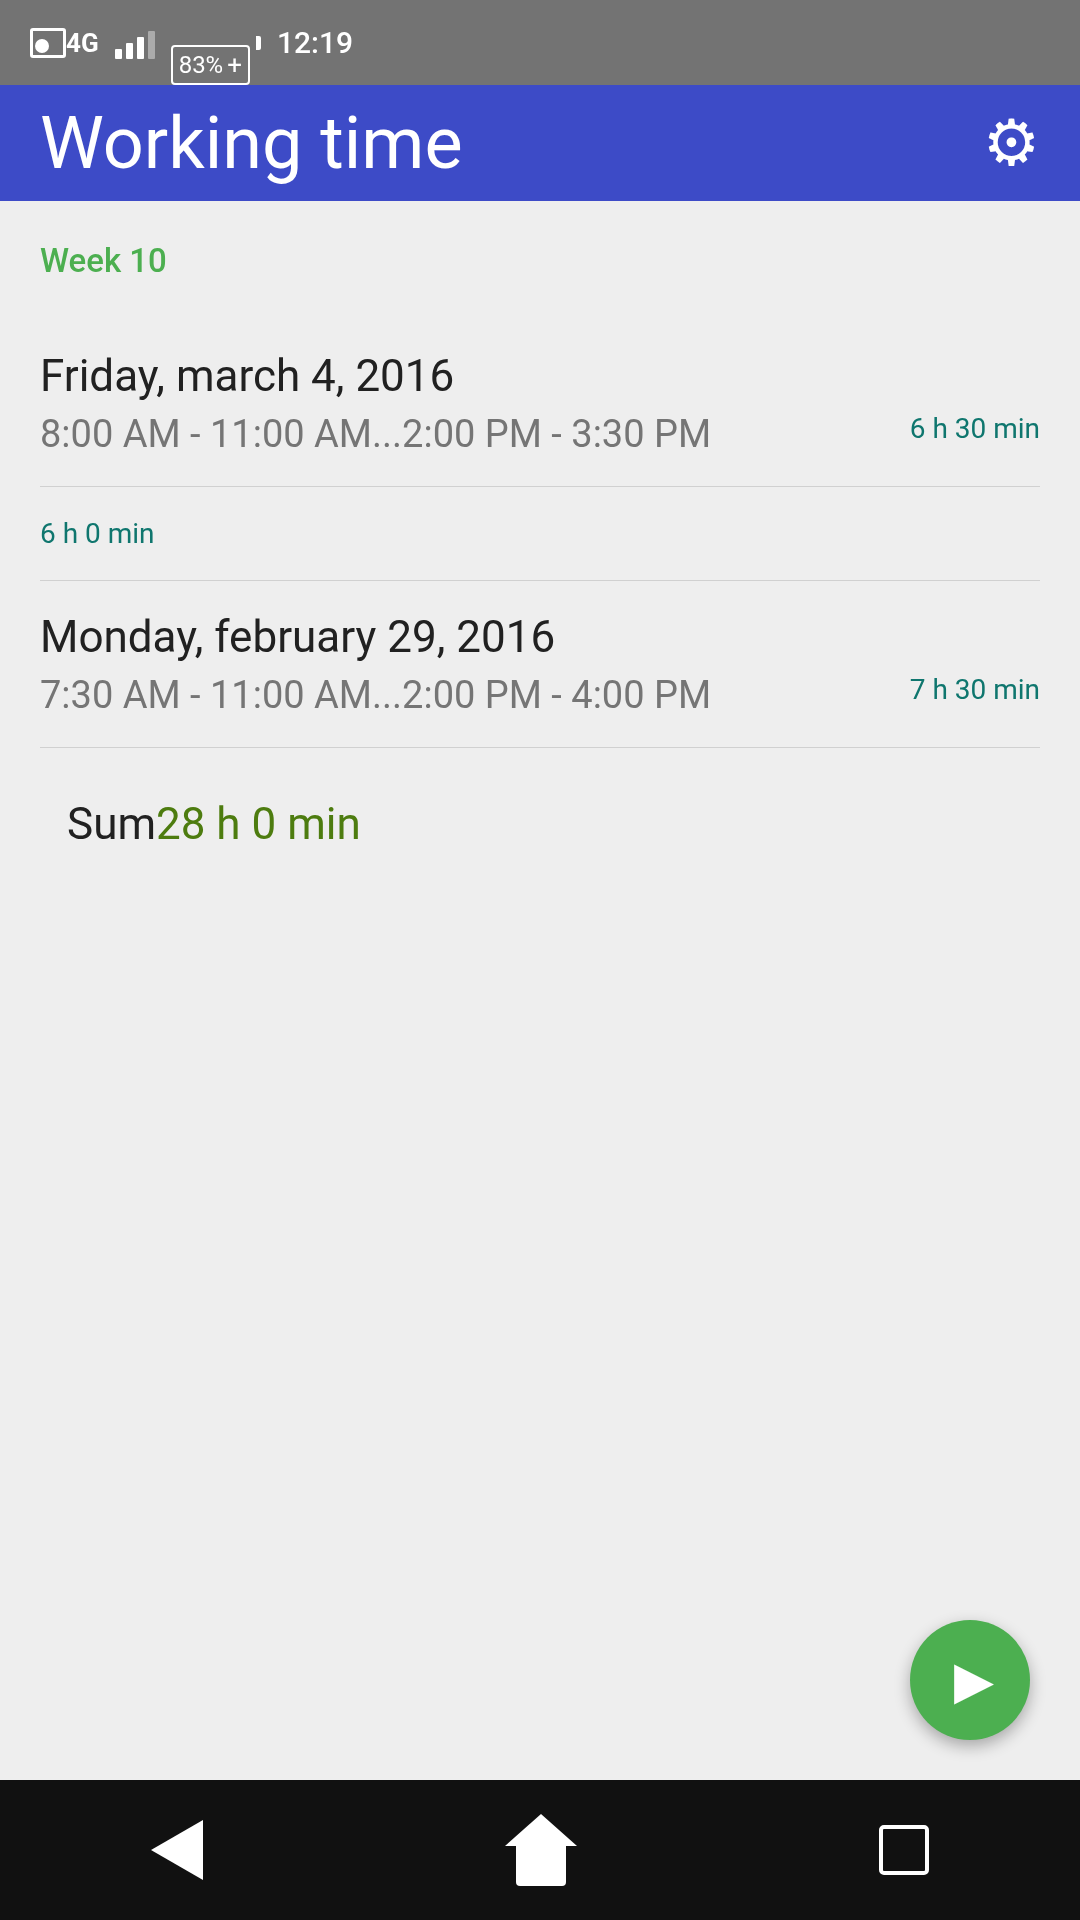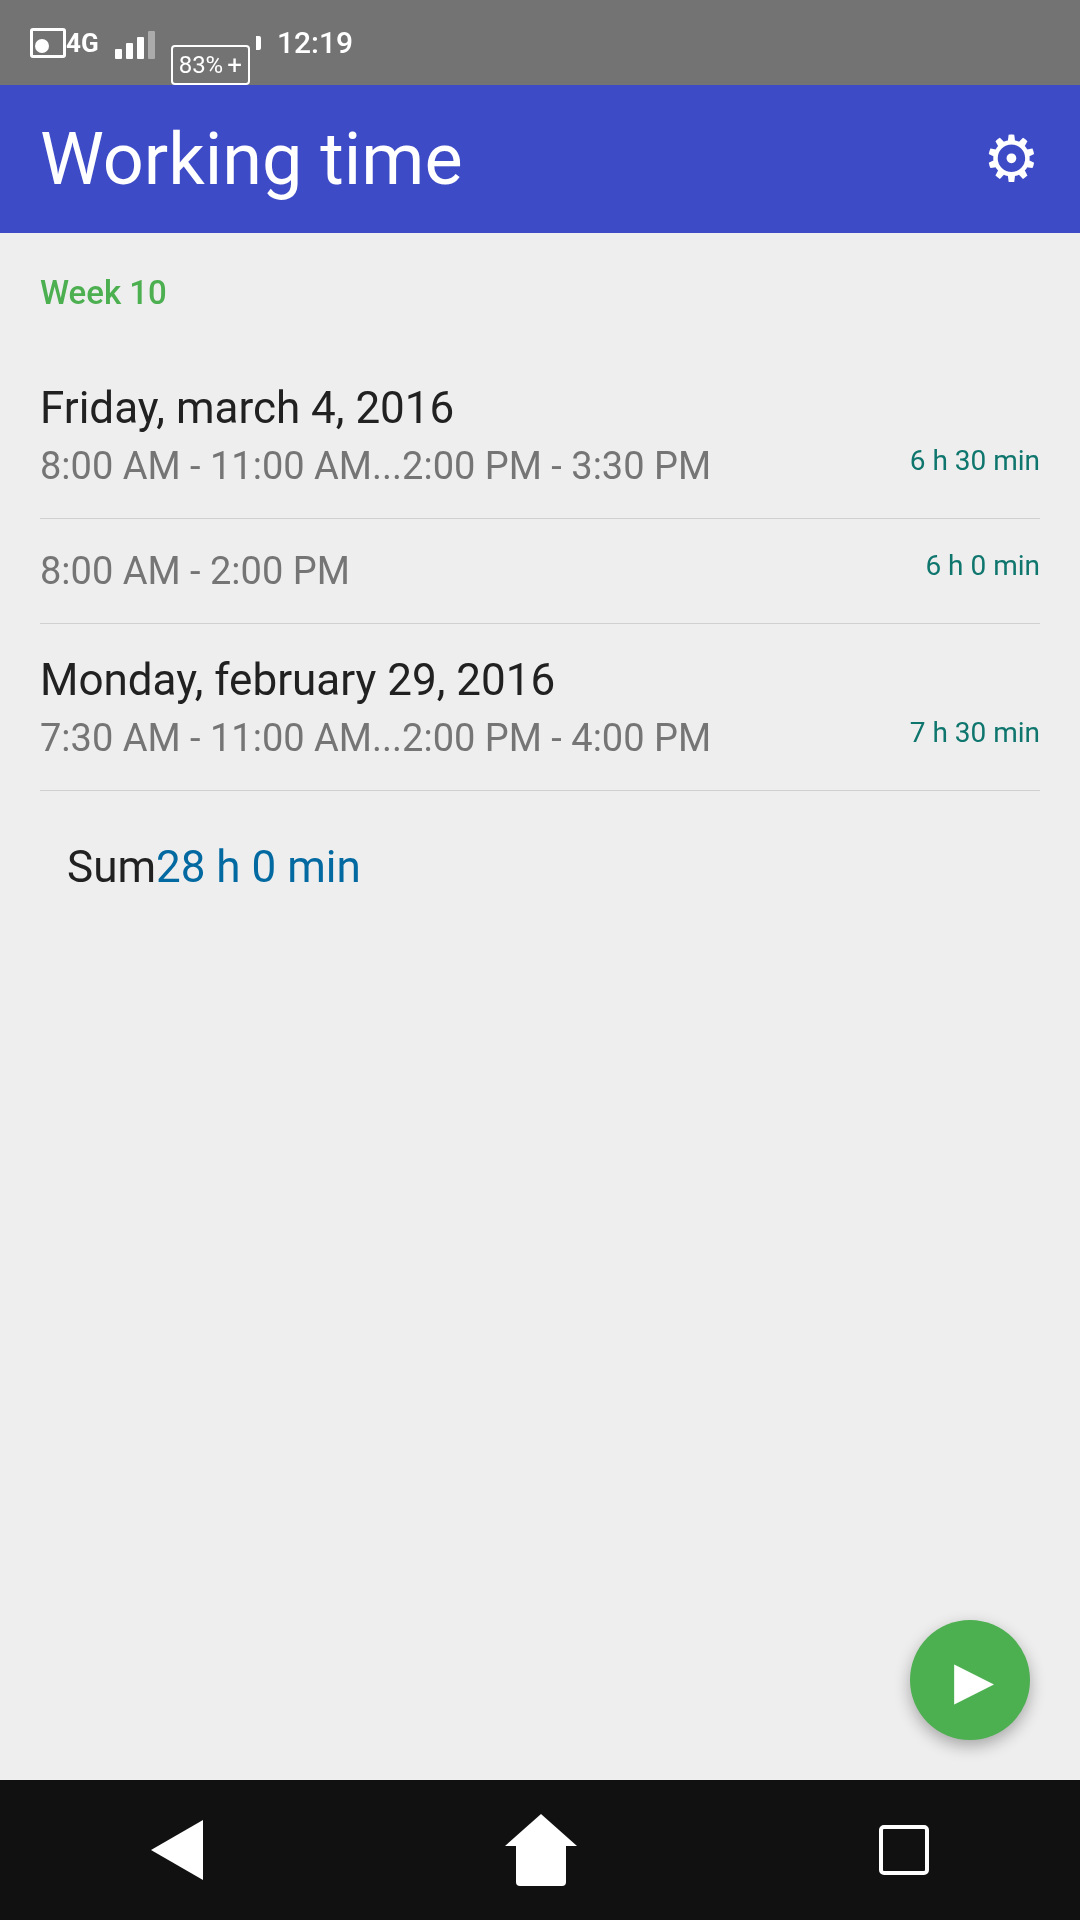--- a/index.html
+++ b/index.html
@@ -87,21 +87,21 @@
 
     .network-label {
       color: white;
       font-size: 26px;
       font-weight: bold;
     }
 
     
     .app-bar {
       width: 100%;
-      height: 148px;
+      height: 116px;
       background: #3d4bc7;
       display: flex;
       align-items: center;
       justify-content: space-between;
       padding: 0 40px;
     }
 
     .app-title {
       color: white;
       font-size: 72px;
@@ -166,21 +166,21 @@
       margin-top: 10px;
       margin-left: 27px;
     }
 
     .sum-label {
       color: #212121;
       font-size: 44px;
     }
 
     .sum-value {
-      color: #0369a1;
+      color: #4d7c0f;
       font-size: 44px;
     }
 
     
     .fab {
       position: absolute;
       bottom: 180px;
       right: 50px;
       width: 120px;
       height: 120px;
@@ -314,21 +314,20 @@
   <div class="entry">
     <div class="entry-date">Friday, march 4, 2016</div>
     <div class="entry-detail">
       <span class="entry-time">8:00 AM - 11:00 AM...2:00 PM - 3:30 PM</span>
       <span class="entry-duration">6 h 30 min</span>
     </div>
   </div>
 
   <div class="entry">
     <div class="entry-detail">
-      <span class="entry-time">8:00 AM - 2:00 PM</span>
       <span class="entry-duration">6 h 0 min</span>
     </div>
   </div>
 
 
   <div class="entry">
     <div class="entry-date">Monday, february 29, 2016</div>
     <div class="entry-detail">
       <span class="entry-time">7:30 AM - 11:00 AM...2:00 PM - 4:00 PM</span>
       <span class="entry-duration">7 h 30 min</span>

